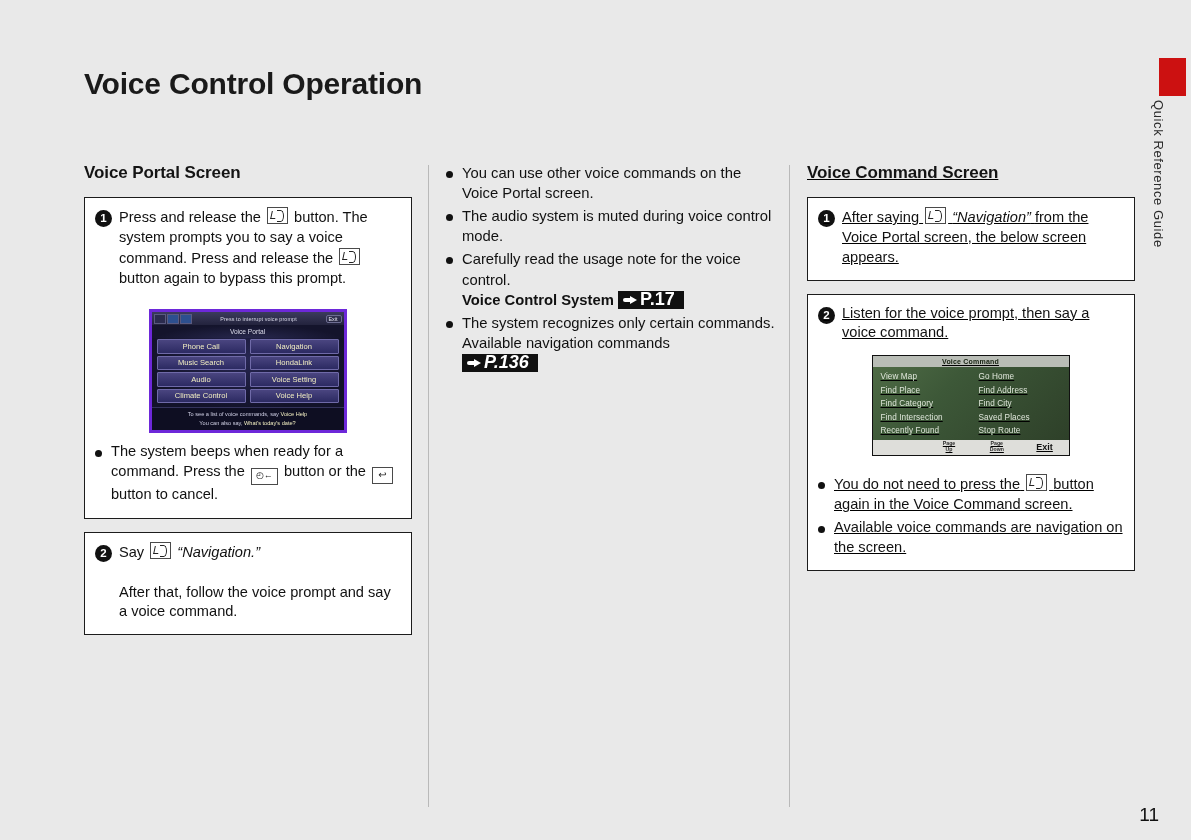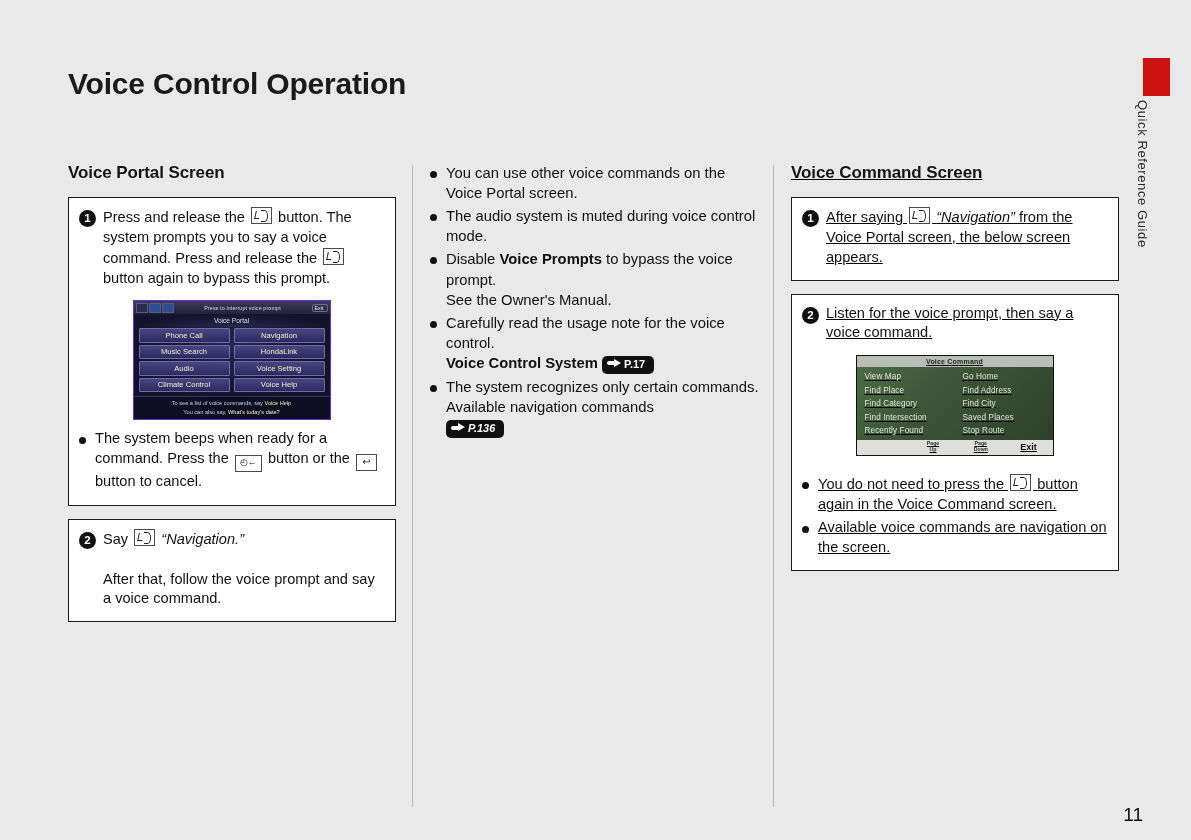--- a/index.html
+++ b/index.html
@@ -10,21 +10,21 @@
     width: 1191px;
     height: 840px;
     background: #e9e9e9;
     font-family: "Liberation Sans", sans-serif;
     color: #000;
     overflow: hidden;
     position: relative;
   }
   .page {
     position: absolute;
-    left: 0; top: 0;
+    left: 16px; top: 0;
     width: 1170px; height: 840px;
   }
   
   .page-title {
     position: absolute;
     left: 68px;
     top: 47px;
     font-size: 30px;
     font-weight: bold;
     letter-spacing: -0.2px;
@@ -192,23 +192,23 @@
     color: #222;
   }
   .ital { font-style: italic; }
   .bold { font-weight: bold; }
 
   
   .pref {
     display: inline-block;
     background: #111;
     color: #fff;
-    border-radius: 5px;
+    border-radius: 0;
     padding: 1px 9px 2px 5px;
-    font-size: 11px;
+    font-size: 18px;
     font-weight: bold;
     line-height: 15px;
     vertical-align: 0px;
     white-space: nowrap;
   }
   .pref .arrow {
     display: inline-block;
     width: 15px; height: 9px;
     position: relative;
     margin-right: 2px;
@@ -228,23 +228,23 @@
     left: 7px; top: 0;
     width: 0; height: 0;
     border-left: 7px solid #fff;
     border-top: 4.5px solid transparent;
     border-bottom: 4.5px solid transparent;
   }
   .pref-standalone { margin-top: 1px; display: inline-block; font-style: italic; }
 
   
   .nav-shot {
-    margin: 12px auto 9px auto;
+    margin: 21px auto 9px auto;
     width: 198px;
-    border: 1px solid #6d28d9;
+    border: 3px solid #6d28d9;
     background: #11102a;
     box-sizing: border-box;
   }
   .vp-topbar {
     height: 13px;
     background: linear-gradient(180deg,#3b3b5c 0%,#23233d 100%);
     display: flex;
     align-items: center;
     padding: 0 2px;
     box-sizing: border-box;
@@ -457,28 +457,20 @@
       <div class="bullet-dot"></div>
       <div class="bullet-body">You can use other voice commands on the Voice Portal screen.</div>
     </div>
     <div class="bullet-row">
       <div class="bullet-dot"></div>
       <div class="bullet-body">The audio system is muted during voice control mode.</div>
     </div>
     <div class="bullet-row">
       <div class="bullet-dot"></div>
       <div class="bullet-body">
-        <span>Disable </span><span class="bold">Voice Prompts</span><span> to bypass the voice prompt.</span>
-        <br>
-        <span>See the Owner's Manual.</span>
-      </div>
-    </div>
-    <div class="bullet-row">
-      <div class="bullet-dot"></div>
-      <div class="bullet-body">
         <span>Carefully read the usage note for the voice control.</span>
         <br>
         <span class="bold">Voice Control System</span>
         <span class="pref"><span class="arrow"></span><span>P.17</span></span>
       </div>
     </div>
     <div class="bullet-row">
       <div class="bullet-dot"></div>
       <div class="bullet-body">
         <span>The system recognizes only certain commands.</span>

